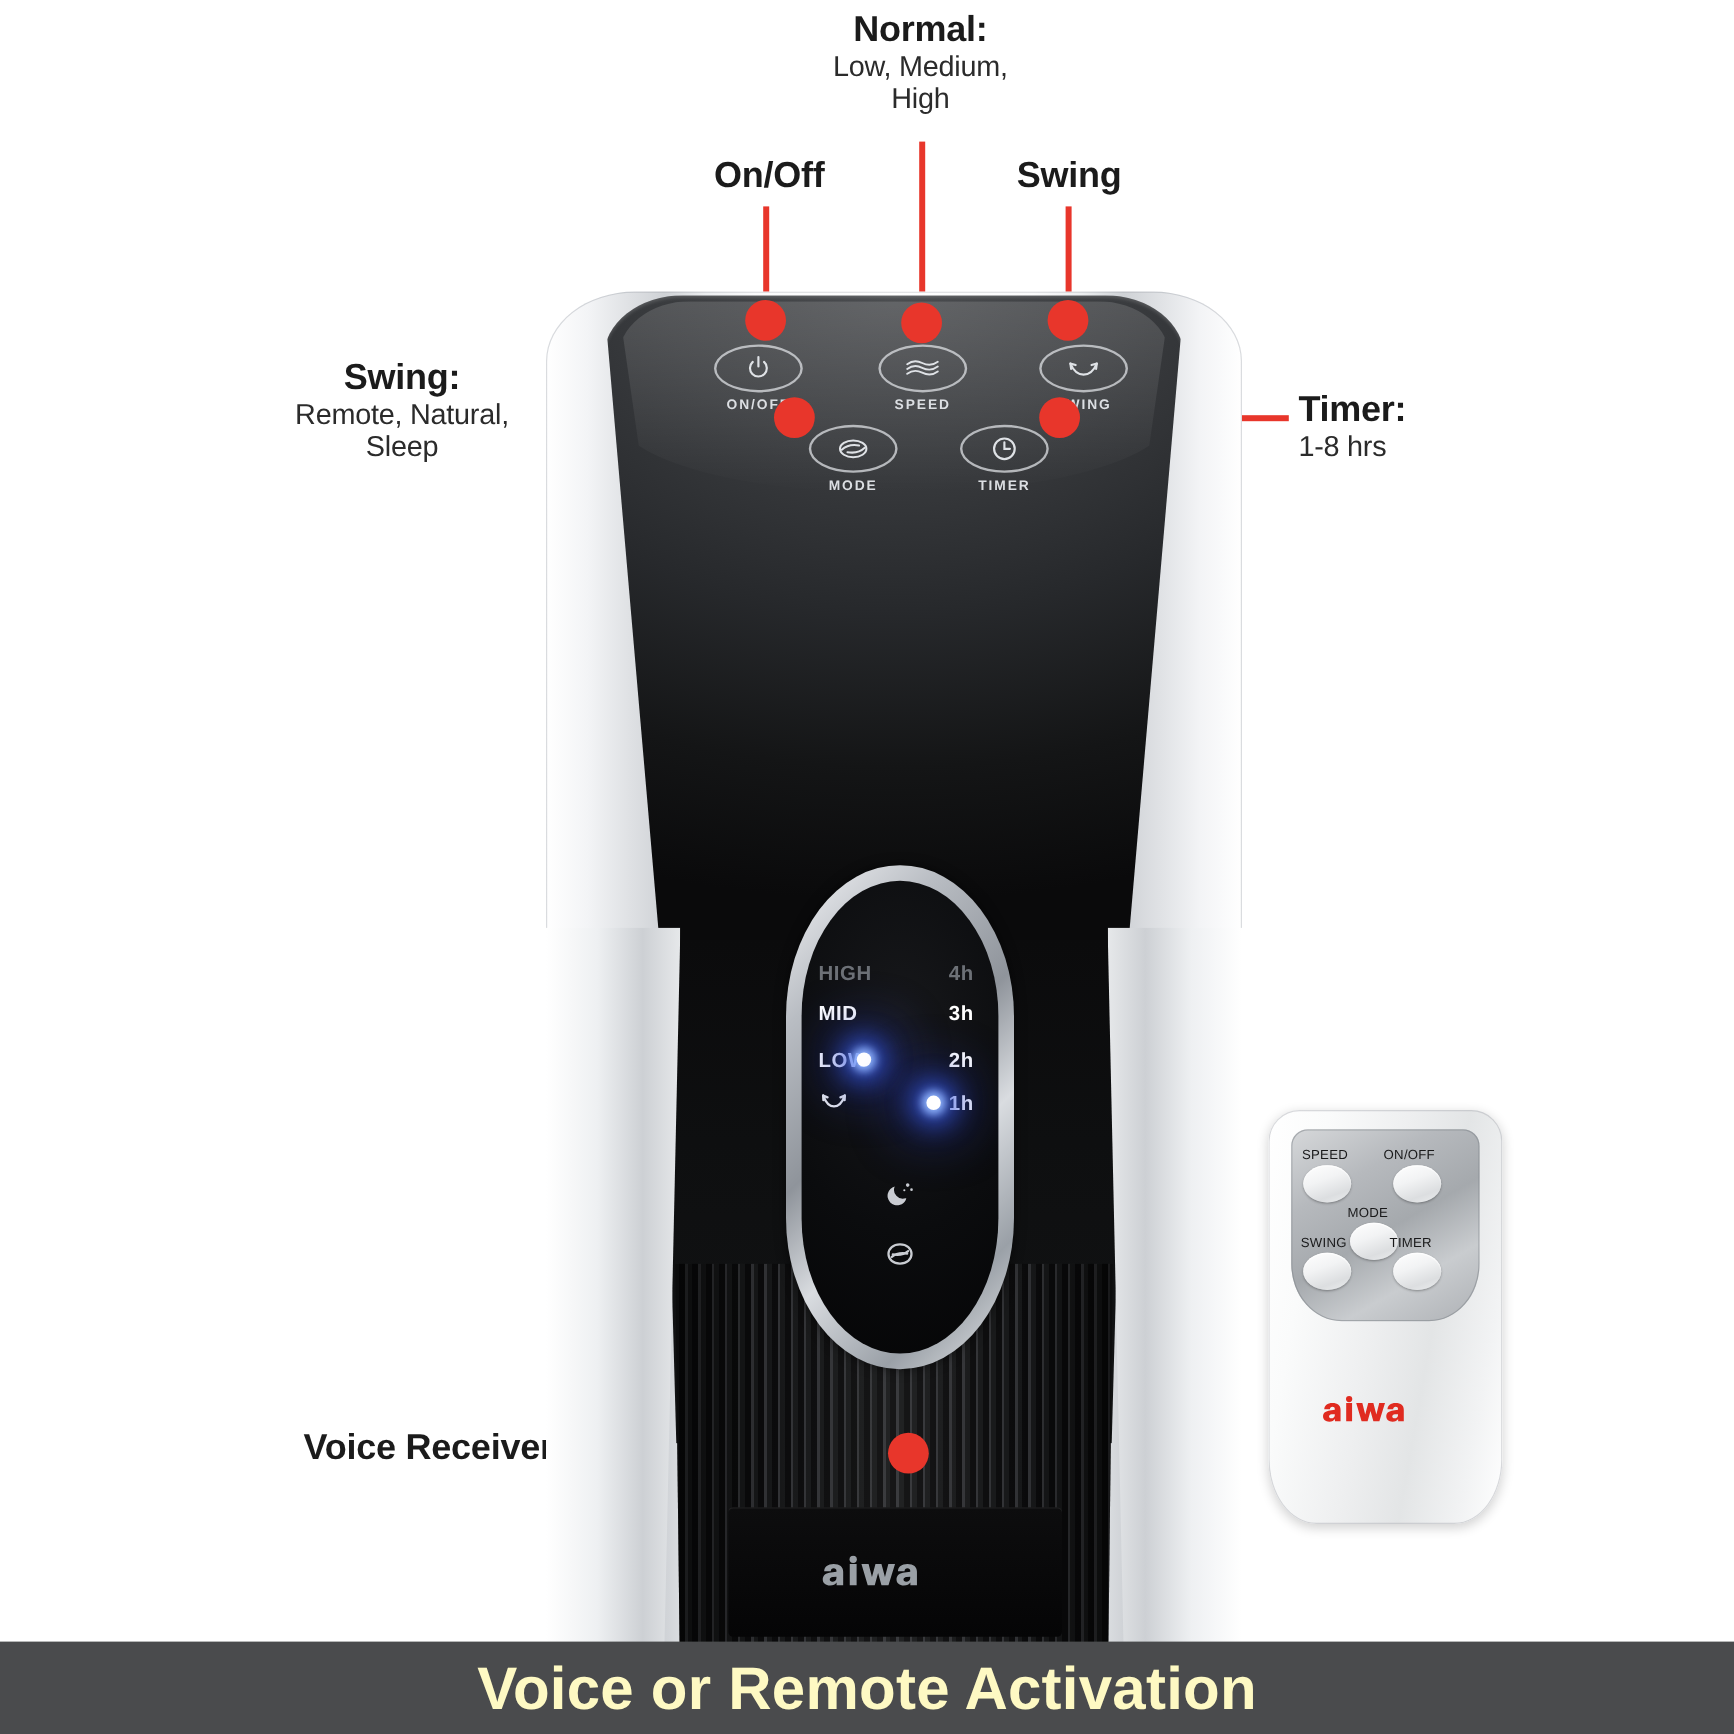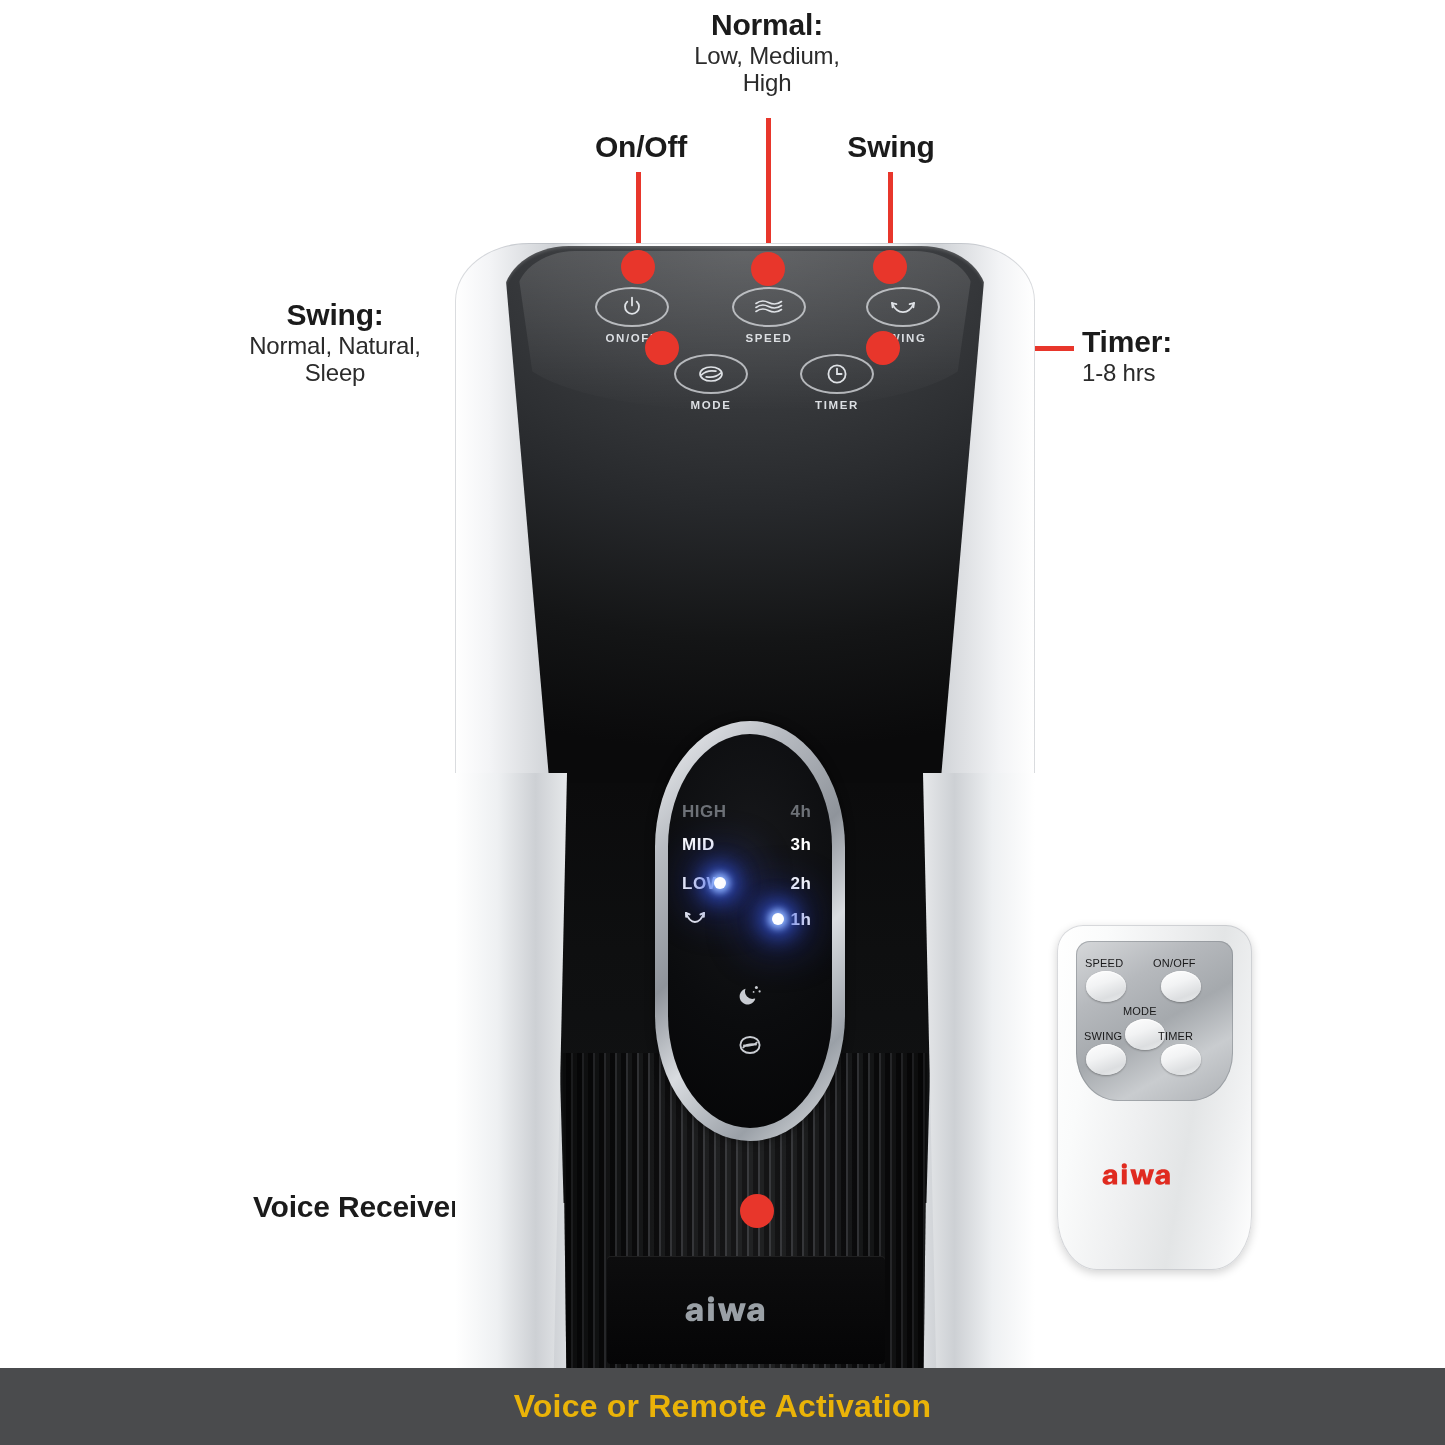--- a/index.html
+++ b/index.html
@@ -261,23 +261,23 @@
   
   #banner {
     position:absolute;
     left:0; bottom:0;
     width:1445px; height:77px;
     background:#4a4b4d;
     display:flex; align-items:center; justify-content:center;
     z-index:9;
   }
   #banner .btext {
-    color:#eab308;
+    color:#fef9c3;
     font-weight:bold;
-    font-size:32px;
+    font-size:50px;
     letter-spacing:0.2px;
   }
 </style>
 </head>
 <body>
 
 <div id="stage">
 
   <div id="fan">
     <div class="shell"></div>
@@ -437,21 +437,21 @@
     <div class="callout-sub">Low, Medium,</div>
     <div class="callout-sub">High</div>
   </div>
 
   <div class="callout" style="left:836px; top:130px; width:110px; text-align:center;">
     <div class="callout-title">Swing</div>
   </div>
 
   <div class="callout" style="left:180px; top:298px; width:310px; text-align:center;">
     <div class="callout-title">Swing:</div>
-    <div class="callout-sub">Normal, Natural,</div>
+    <div class="callout-sub">Remote, Natural,</div>
     <div class="callout-sub">Sleep</div>
   </div>
 
   <div class="callout" style="left:1082px; top:325px; width:250px; text-align:left;">
     <div class="callout-title">Timer:</div>
     <div class="callout-sub">1-8 hrs</div>
   </div>
 
   <div class="callout" style="left:253px; top:1190px; width:240px; text-align:left;">
     <div class="callout-title">Voice Receiver</div>

